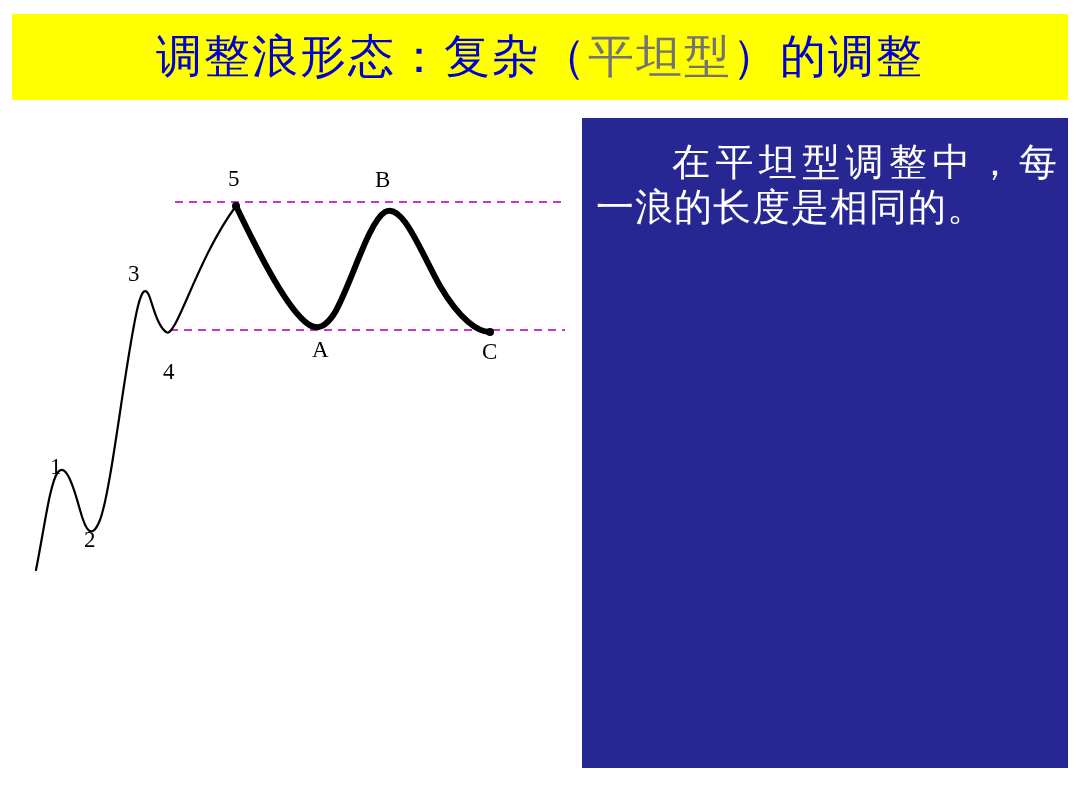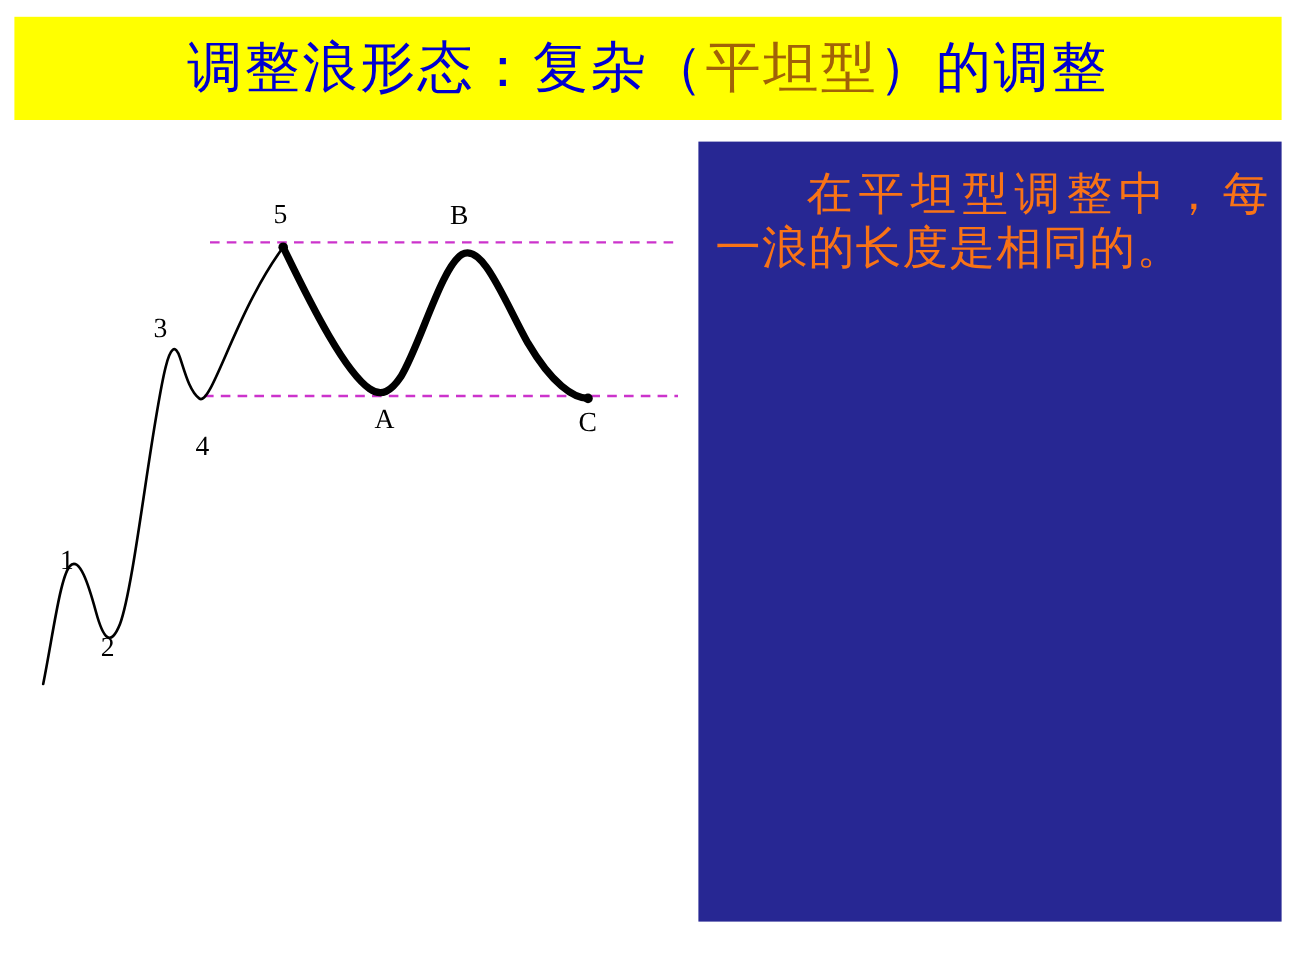--- a/index.html
+++ b/index.html
@@ -29,21 +29,21 @@
     box-sizing: border-box;
   }
   #title-banner .title-text {
     font-size: 46px;
     letter-spacing: 2px;
     color: #0000d0;
     white-space: nowrap;
     font-family: "Liberation Serif", "DejaVu Serif", serif;
   }
   #title-banner .title-accent {
-    color: #a16207;
+    color: #737373;
   }
 
   
   #chart-area {
     position: absolute;
     left: 0px;
     top: 110px;
     width: 570px;
     height: 690px;
   }
@@ -68,21 +68,21 @@
     top: 118px;
     width: 486px;
     height: 650px;
     background: #272793;
     box-sizing: border-box;
     padding: 22px 10px 10px 14px;
     overflow: hidden;
   }
   #text-panel p {
     margin: 0;
-    color: #f97316;
+    color: #ffffff;
     font-size: 38px;
     line-height: 1.18;
     letter-spacing: 1px;
     text-align: justify;
     font-family: "Liberation Sans", sans-serif;
   }
   #text-panel p.indent {
     text-indent: 76px;
   }
 </style>

